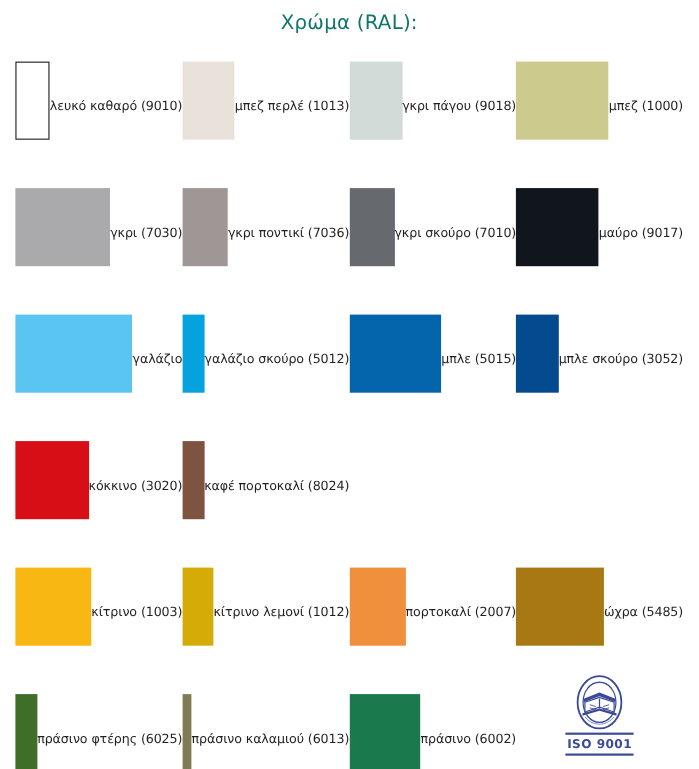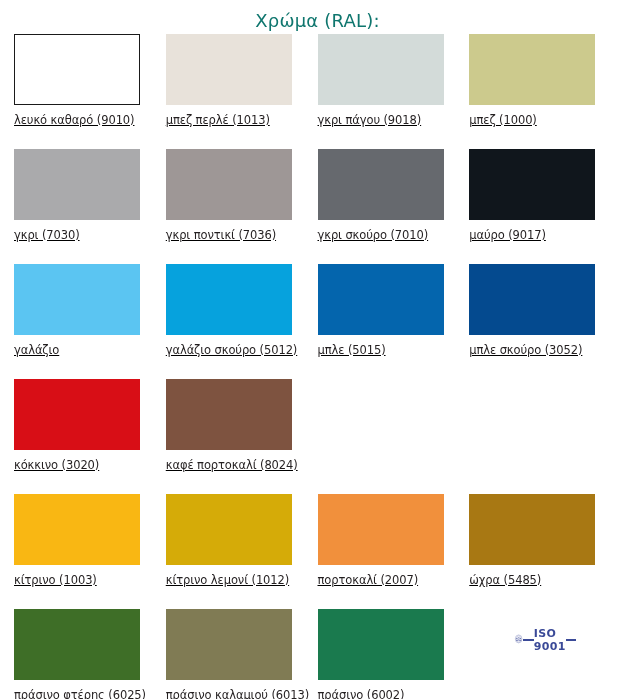--- a/index.html
+++ b/index.html
@@ -30,24 +30,23 @@
     box-sizing: border-box;
   }
   .row {
     display: flex;
     height: 115px;
     box-sizing: border-box;
   }
   .cell {
     width: 25%;
     display: flex;
-    flex-direction: column;
-    align-items: flex-start;
-    box-sizing: border-box;
-    text-decoration: underline;
+    flex-direction: row;
+    align-items: center;
+    box-sizing: border-box;
   }
   .swatch {
     width: 126px;
     height: 71px;
     box-sizing: border-box;
   }
   .swatch.bordered {
     border: 1px solid #1a1a1a;
   }
   .cell-label {
@@ -65,21 +64,21 @@
     display: flex;
     flex-direction: column;
     align-items: center;
     justify-content: flex-start;
     padding-top: 4px;
     box-sizing: border-box;
   }
   .iso-logo {
     width: 62px;
     display: flex;
-    flex-direction: row;
+    flex-direction: column;
     align-items: center;
   }
   .iso-seal {
     width: 56px;
     height: 52px;
   }
   .iso-rule {
     width: 62px;
     height: 2px;
     background: #3b4a98;

